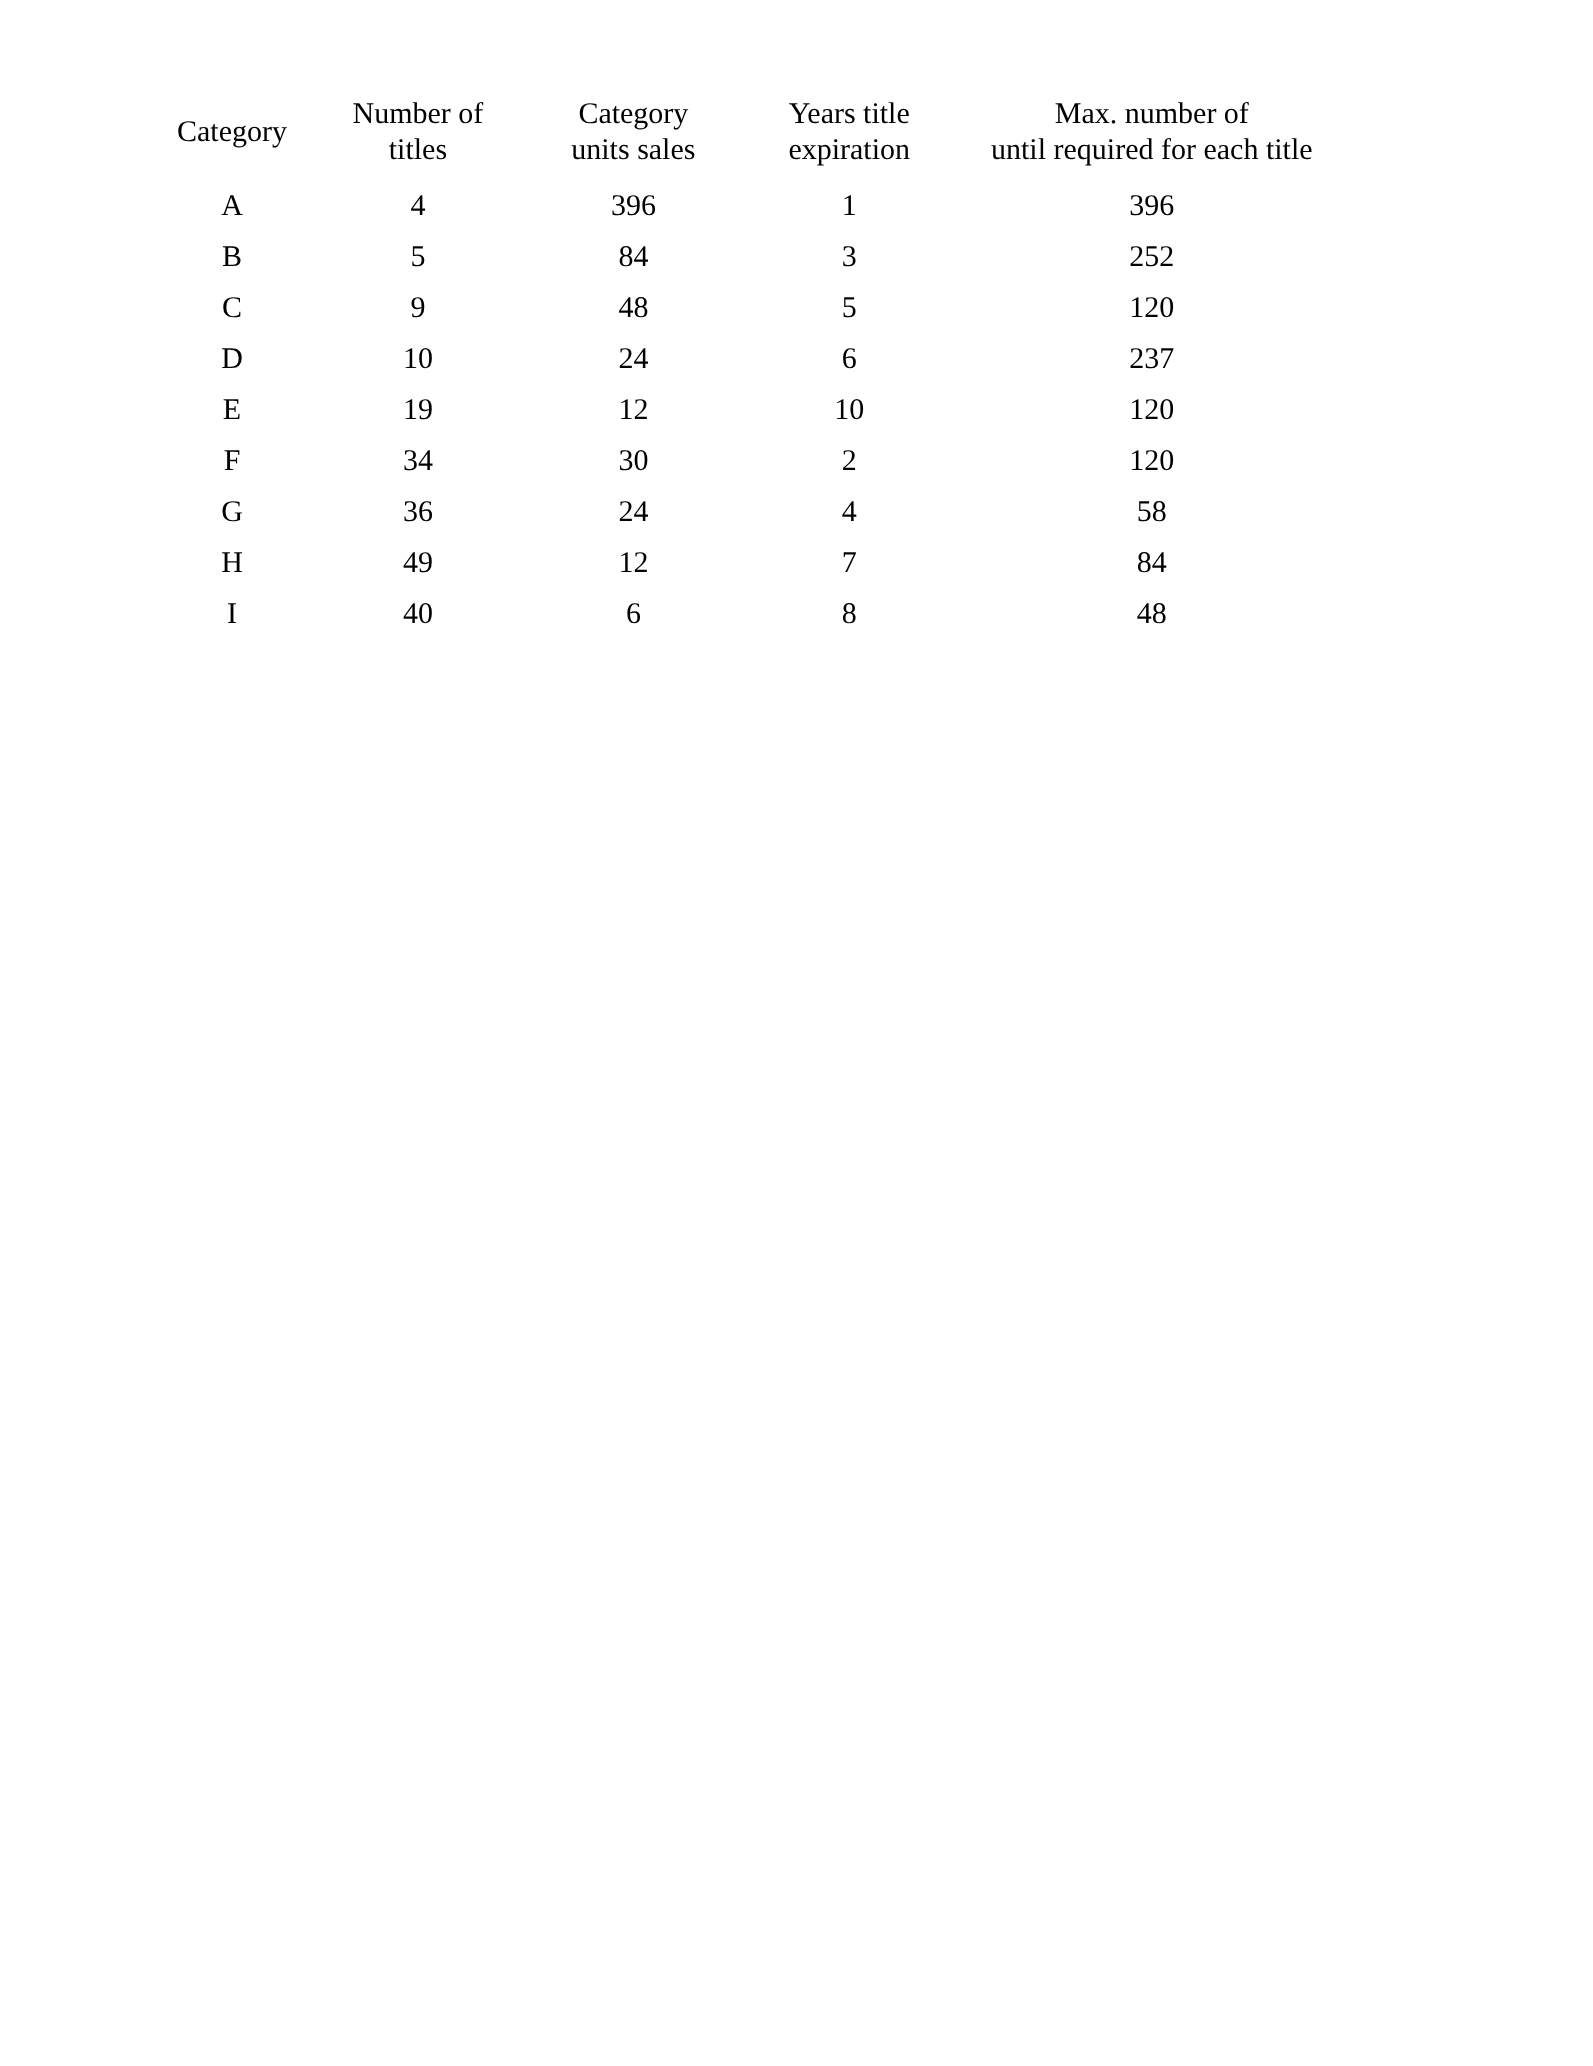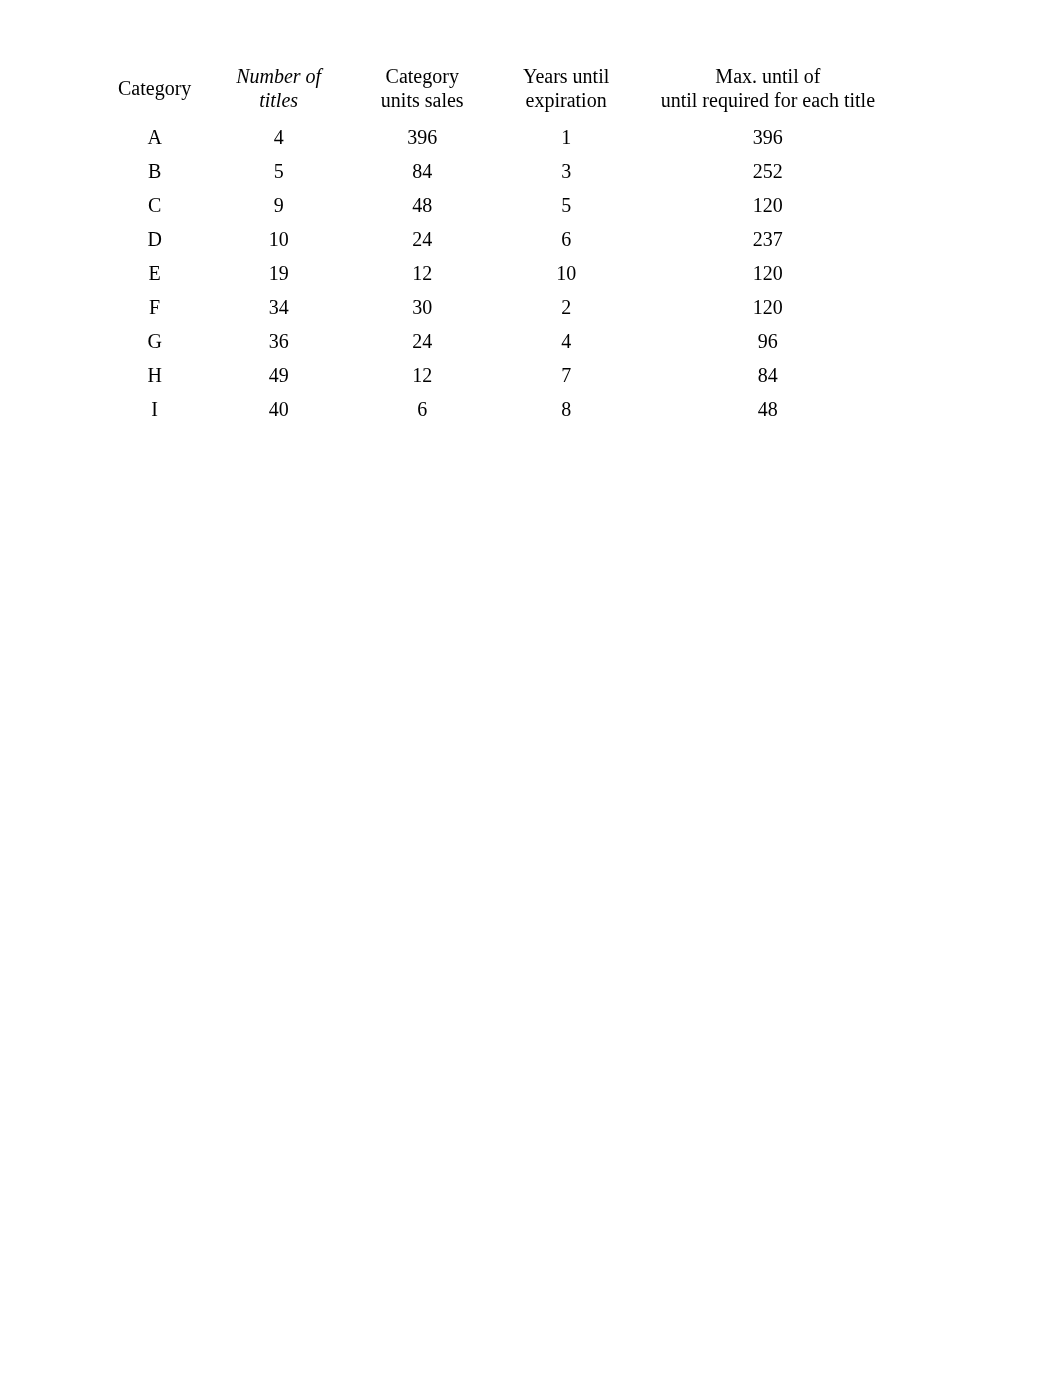--- a/index.html
+++ b/index.html
@@ -27,21 +27,21 @@
       padding: 4px 18px 8px 18px;
       line-height: 1.2;
     }
     td {
       text-align: center;
       vertical-align: middle;
       padding: 3px 18px;
       line-height: 1.4;
     }
     .col-category { width: 100px; }
-    .col-titles   { width: 140px; font-style: italic; }
+    .col-titles   { width: 140px; }
     .col-sales    { width: 150px; }
     .col-years    { width: 140px; }
     .col-maxunits { width: 270px; }
   </style>
 </head>
 <body>
 
 <table>
   <thead>
     <tr>
@@ -50,25 +50,25 @@
       </th>
       <th class="col-titles">
         <span>Number of</span><br>
         <span>titles</span>
       </th>
       <th class="col-sales">
         <span>Category</span><br>
         <span>units sales</span>
       </th>
       <th class="col-years">
-        <span>Years until</span><br>
+        <span>Years title</span><br>
         <span>expiration</span>
       </th>
       <th class="col-maxunits">
-        <span>Max. until of</span><br>
+        <span>Max. number of</span><br>
         <span>until required for each title</span>
       </th>
     </tr>
   </thead>
   <tbody>
     <tr>
       <td>A</td>
       <td>4</td>
       <td>396</td>
       <td>1</td>
@@ -107,21 +107,21 @@
       <td>34</td>
       <td>30</td>
       <td>2</td>
       <td>120</td>
     </tr>
     <tr>
       <td>G</td>
       <td>36</td>
       <td>24</td>
       <td>4</td>
-      <td>96</td>
+      <td>58</td>
     </tr>
     <tr>
       <td>H</td>
       <td>49</td>
       <td>12</td>
       <td>7</td>
       <td>84</td>
     </tr>
     <tr>
       <td>I</td>

